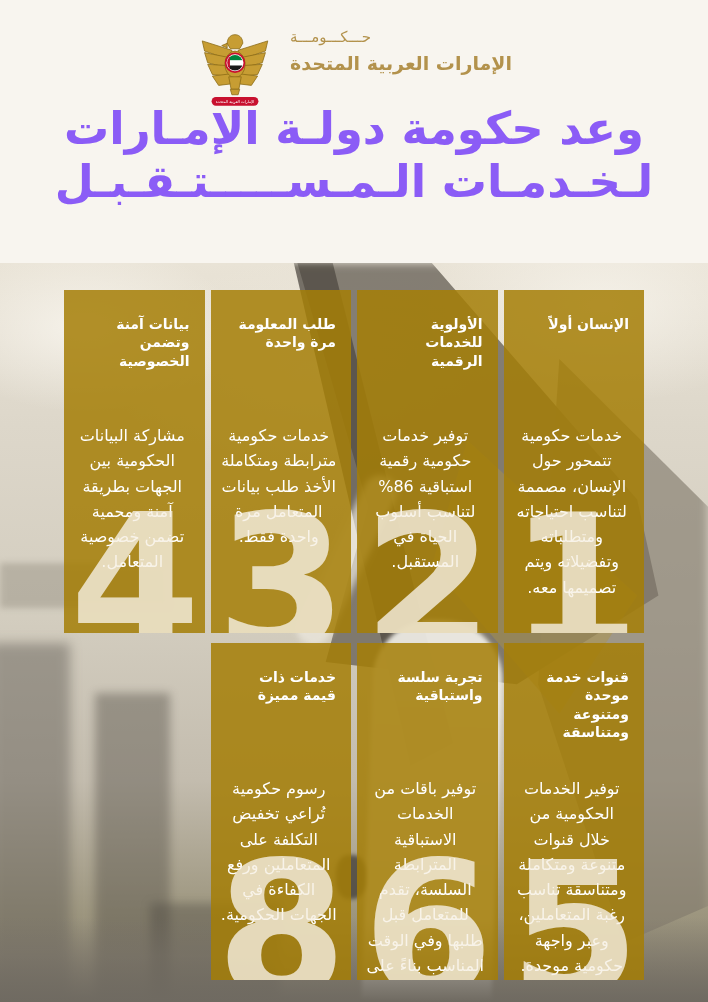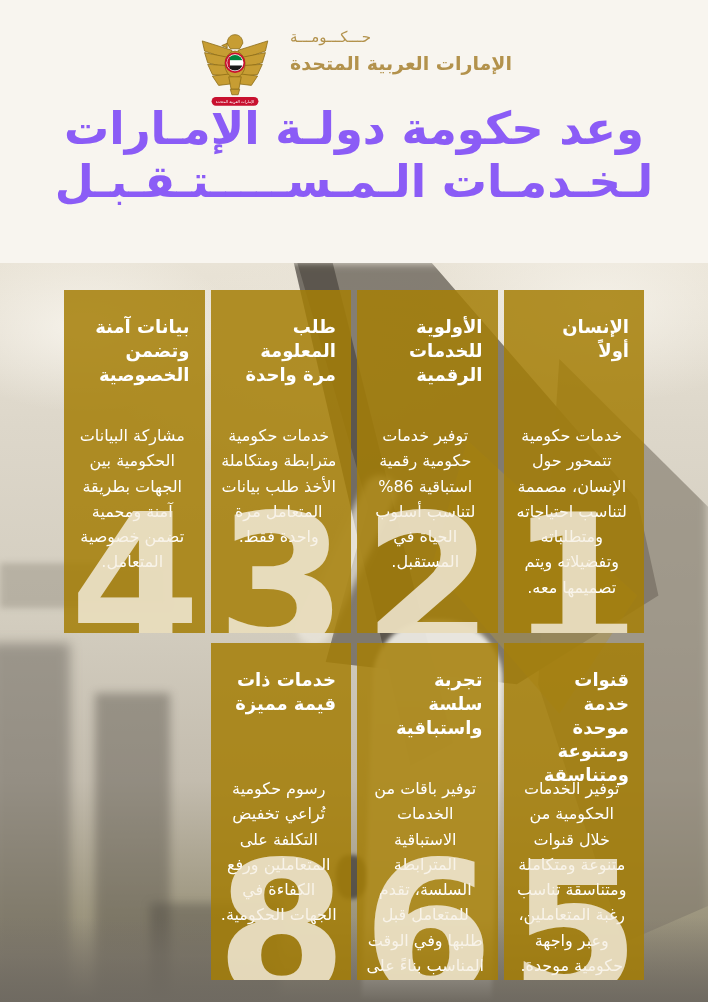--- a/index.html
+++ b/index.html
@@ -44,21 +44,21 @@
   .towerB{left:-10px;top:380px;width:80px;height:359px;background:#67625a;opacity:.5;filter:blur(6px);}
   .towerC{left:150px;top:640px;width:130px;height:99px;background:#4e4a43;opacity:.4;filter:blur(5px);}
   .skylineband{left:0;top:300px;width:170px;height:45px;background:#9a9486;opacity:.5;filter:blur(3px);}
   .ground{left:0;top:655px;width:708px;height:84px;
     background:linear-gradient(180deg,rgba(125,119,108,0) 0%,rgba(120,114,104,.55) 45%,#6f6a61 100%);}
 
   
   .grid{position:absolute;top:290px;left:64px;width:580px;display:grid;
         grid-template-columns:repeat(4,1fr);grid-template-rows:343px 337px;gap:10px 6px;direction:rtl;}
   .card{position:relative;overflow:hidden;background:rgba(165,126,6,0.85);color:#fff;}
-  .card-title{padding:25px 15px 0 24px;font-size:18px;font-weight:bold;line-height:1.32;
+  .card-title{padding:25px 15px 0 24px;font-size:14px;font-weight:bold;line-height:1.32;
               text-align:right;direction:rtl;}
   .card-body{position:absolute;top:133px;left:9px;right:13px;font-size:16px;line-height:1.58;
              text-align:center;direction:rtl;color:#ffffff;}
   .card-num{position:absolute;bottom:-44px;right:8px;font-size:188px;font-weight:bold;line-height:1;
             color:rgba(246,240,227,0.8);letter-spacing:-4px;direction:ltr;}
 </style>
 </head>
 <body>
 
 <div class="poster">

